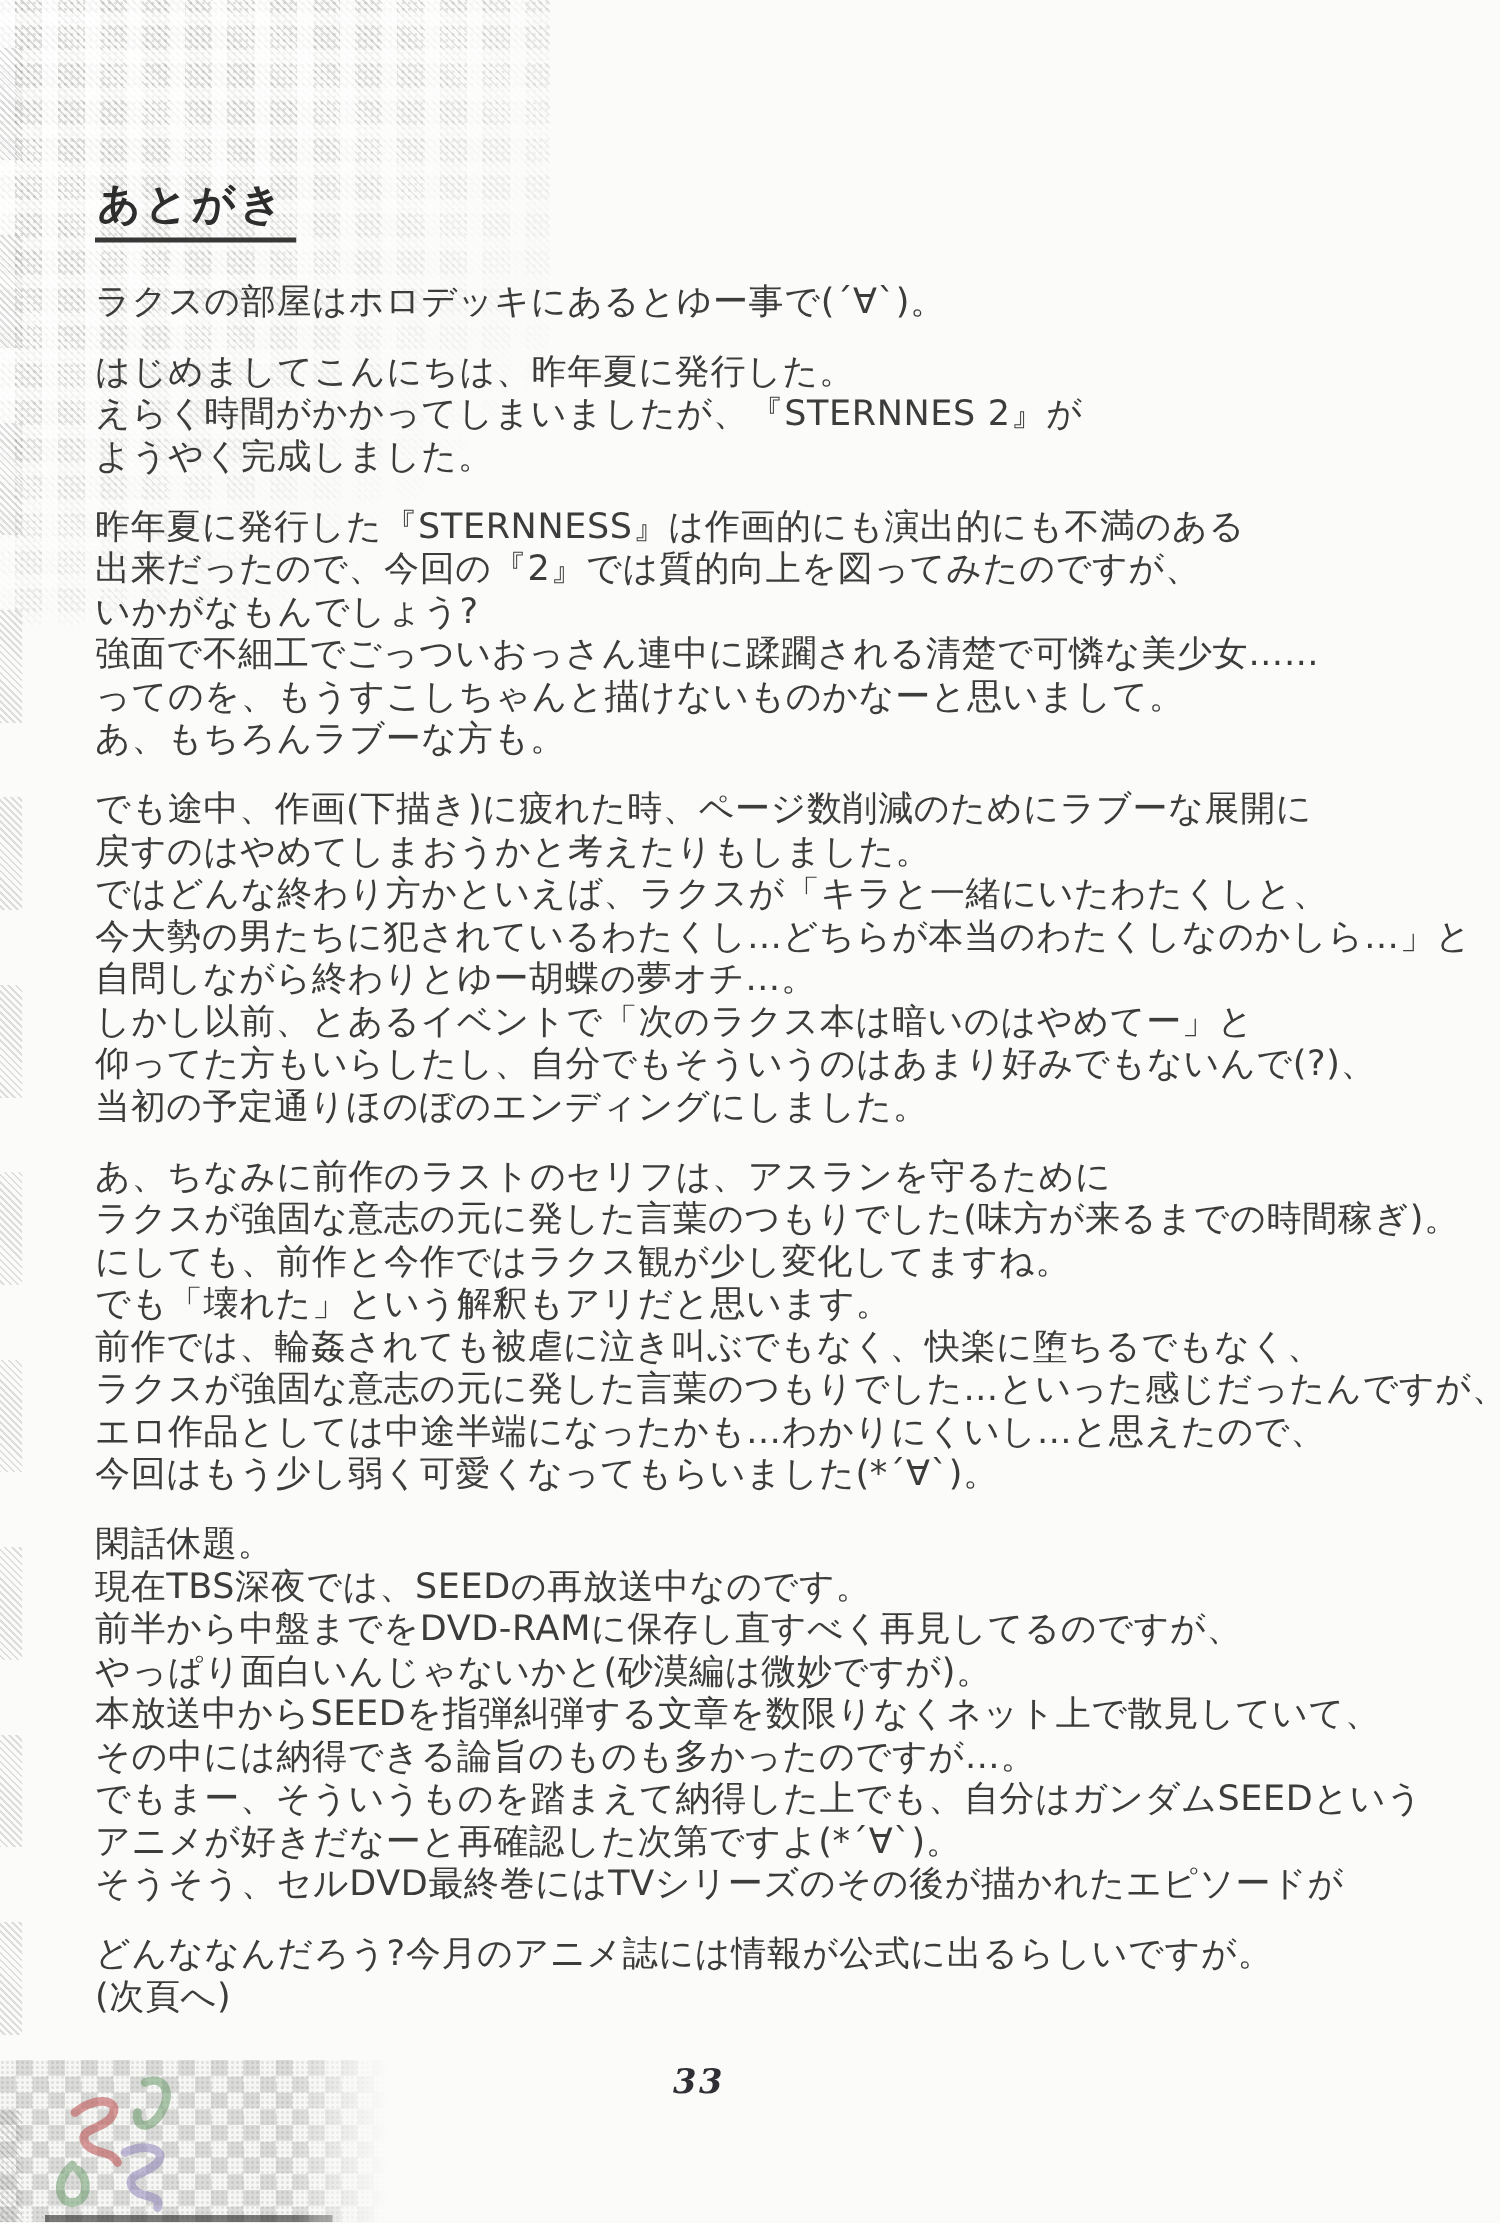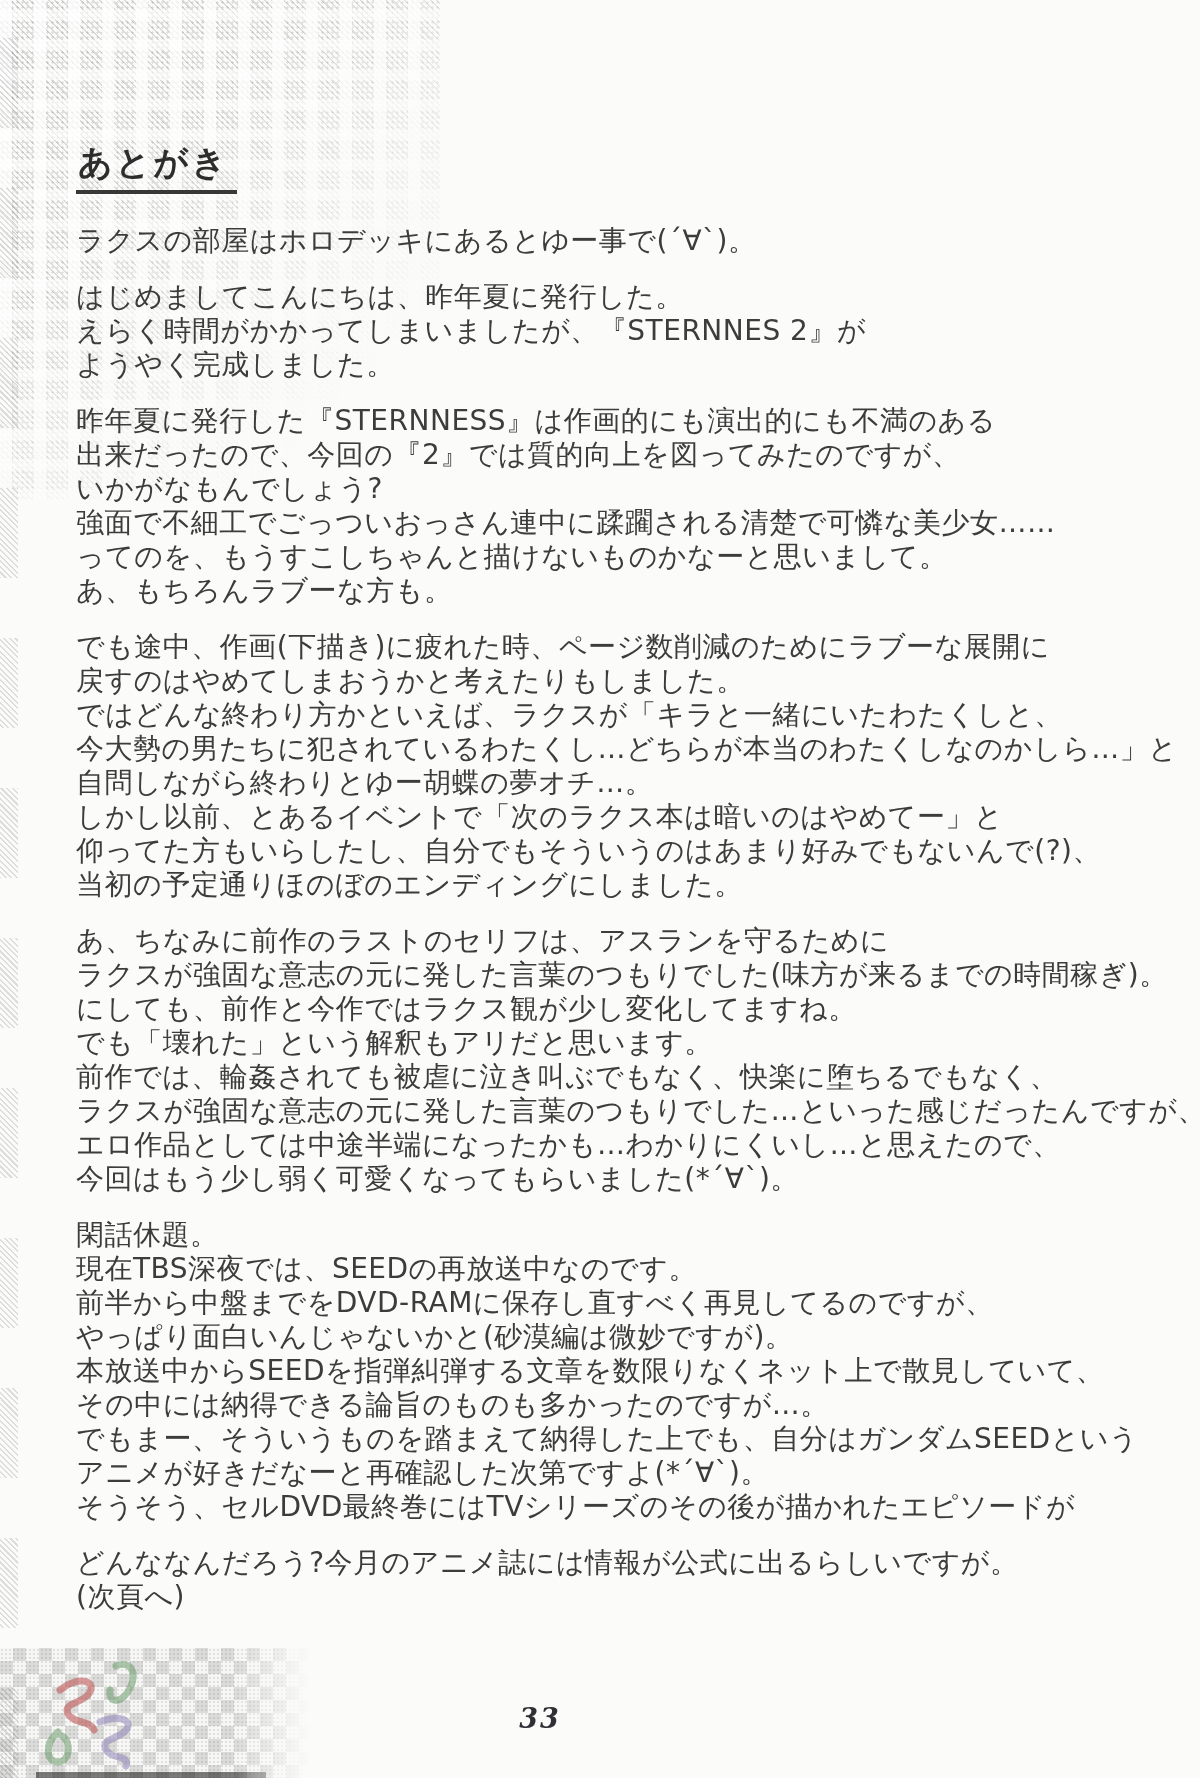--- a/index.html
+++ b/index.html
@@ -48,21 +48,21 @@
     display:inline-block;margin:0 0 30px 0;padding:0 8px 4px 2px;
     font-size:34px;font-weight:bold;color:#2d2d2d;letter-spacing:3px;
     border-bottom:4px solid #383838;
   }
   .para{margin:0 0 22px 0;}
   .line{
     font-size:28px;line-height:34px;color:#3c3c3c;
     white-space:nowrap;letter-spacing:.5px;min-height:34px;
   }
   .pagenum{
-    position:absolute;left:500px;top:1703px;width:80px;text-align:center;
+    position:absolute;left:500px;top:1650px;width:80px;text-align:right;
     font-family:"DejaVu Serif","Liberation Serif",serif;
     font-style:italic;font-weight:bold;font-size:27px;color:#2f2f35;letter-spacing:2px;
   }
 </style>
 </head>
 <body>
 
 <div class="tex-topleft"></div>
 
 <div class="tex-leftedge"></div>

